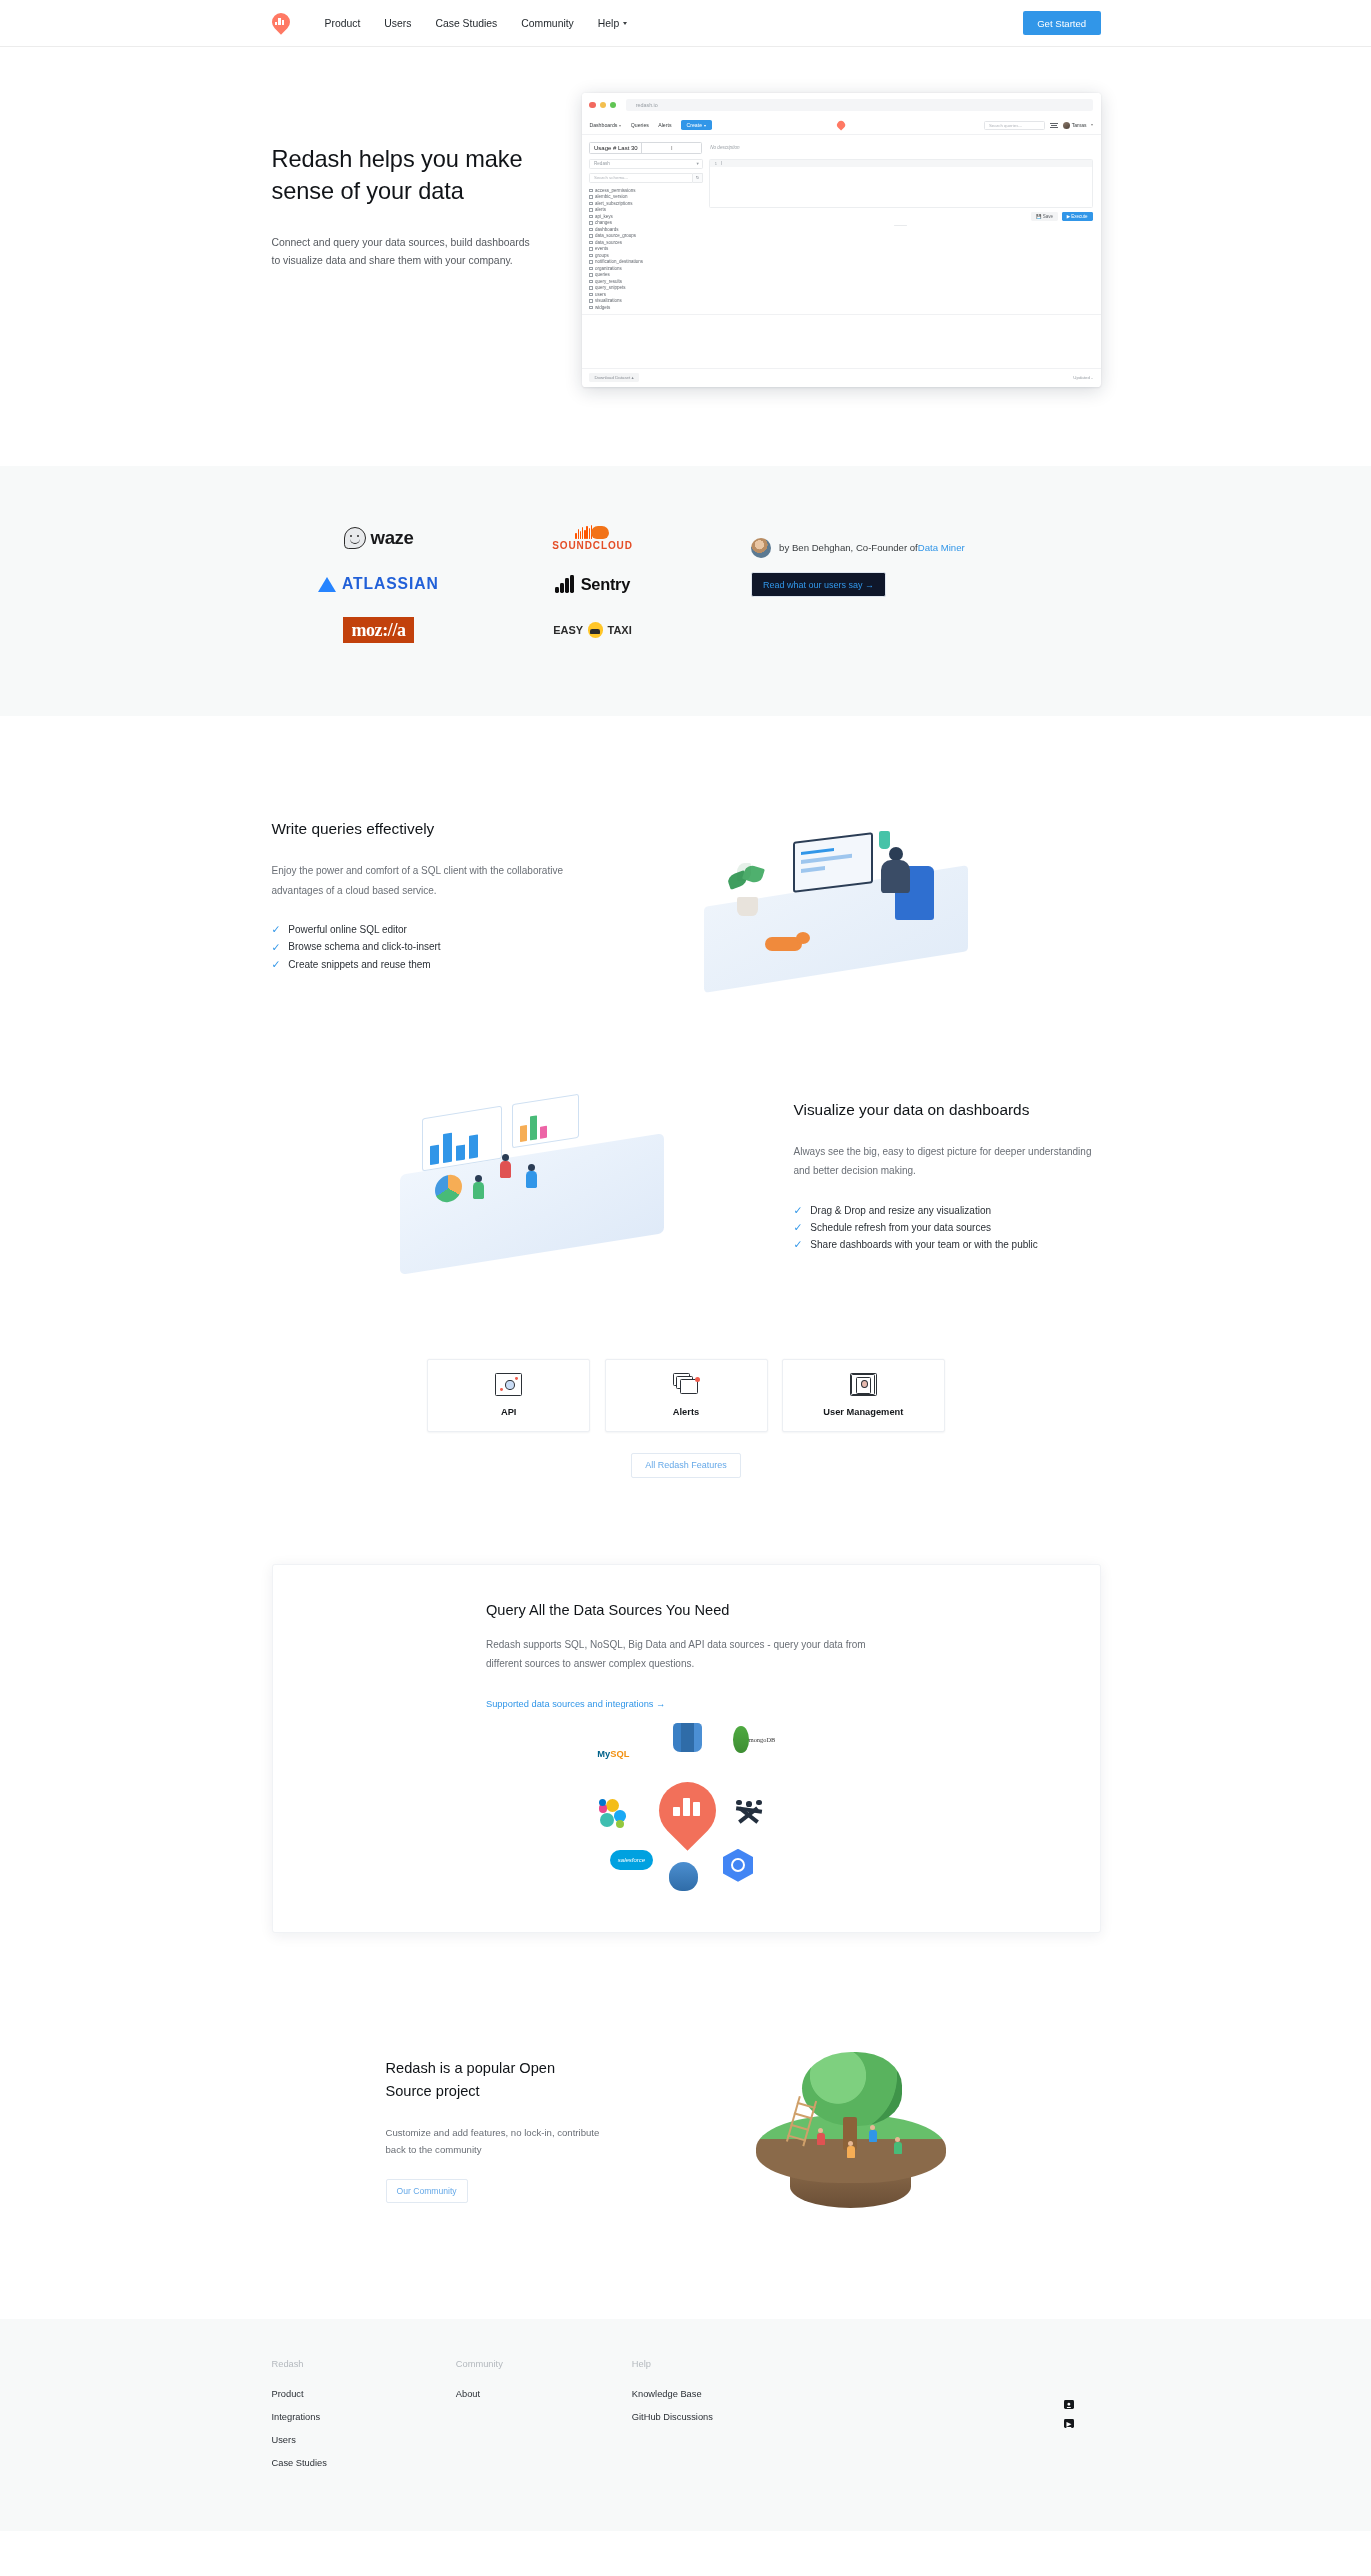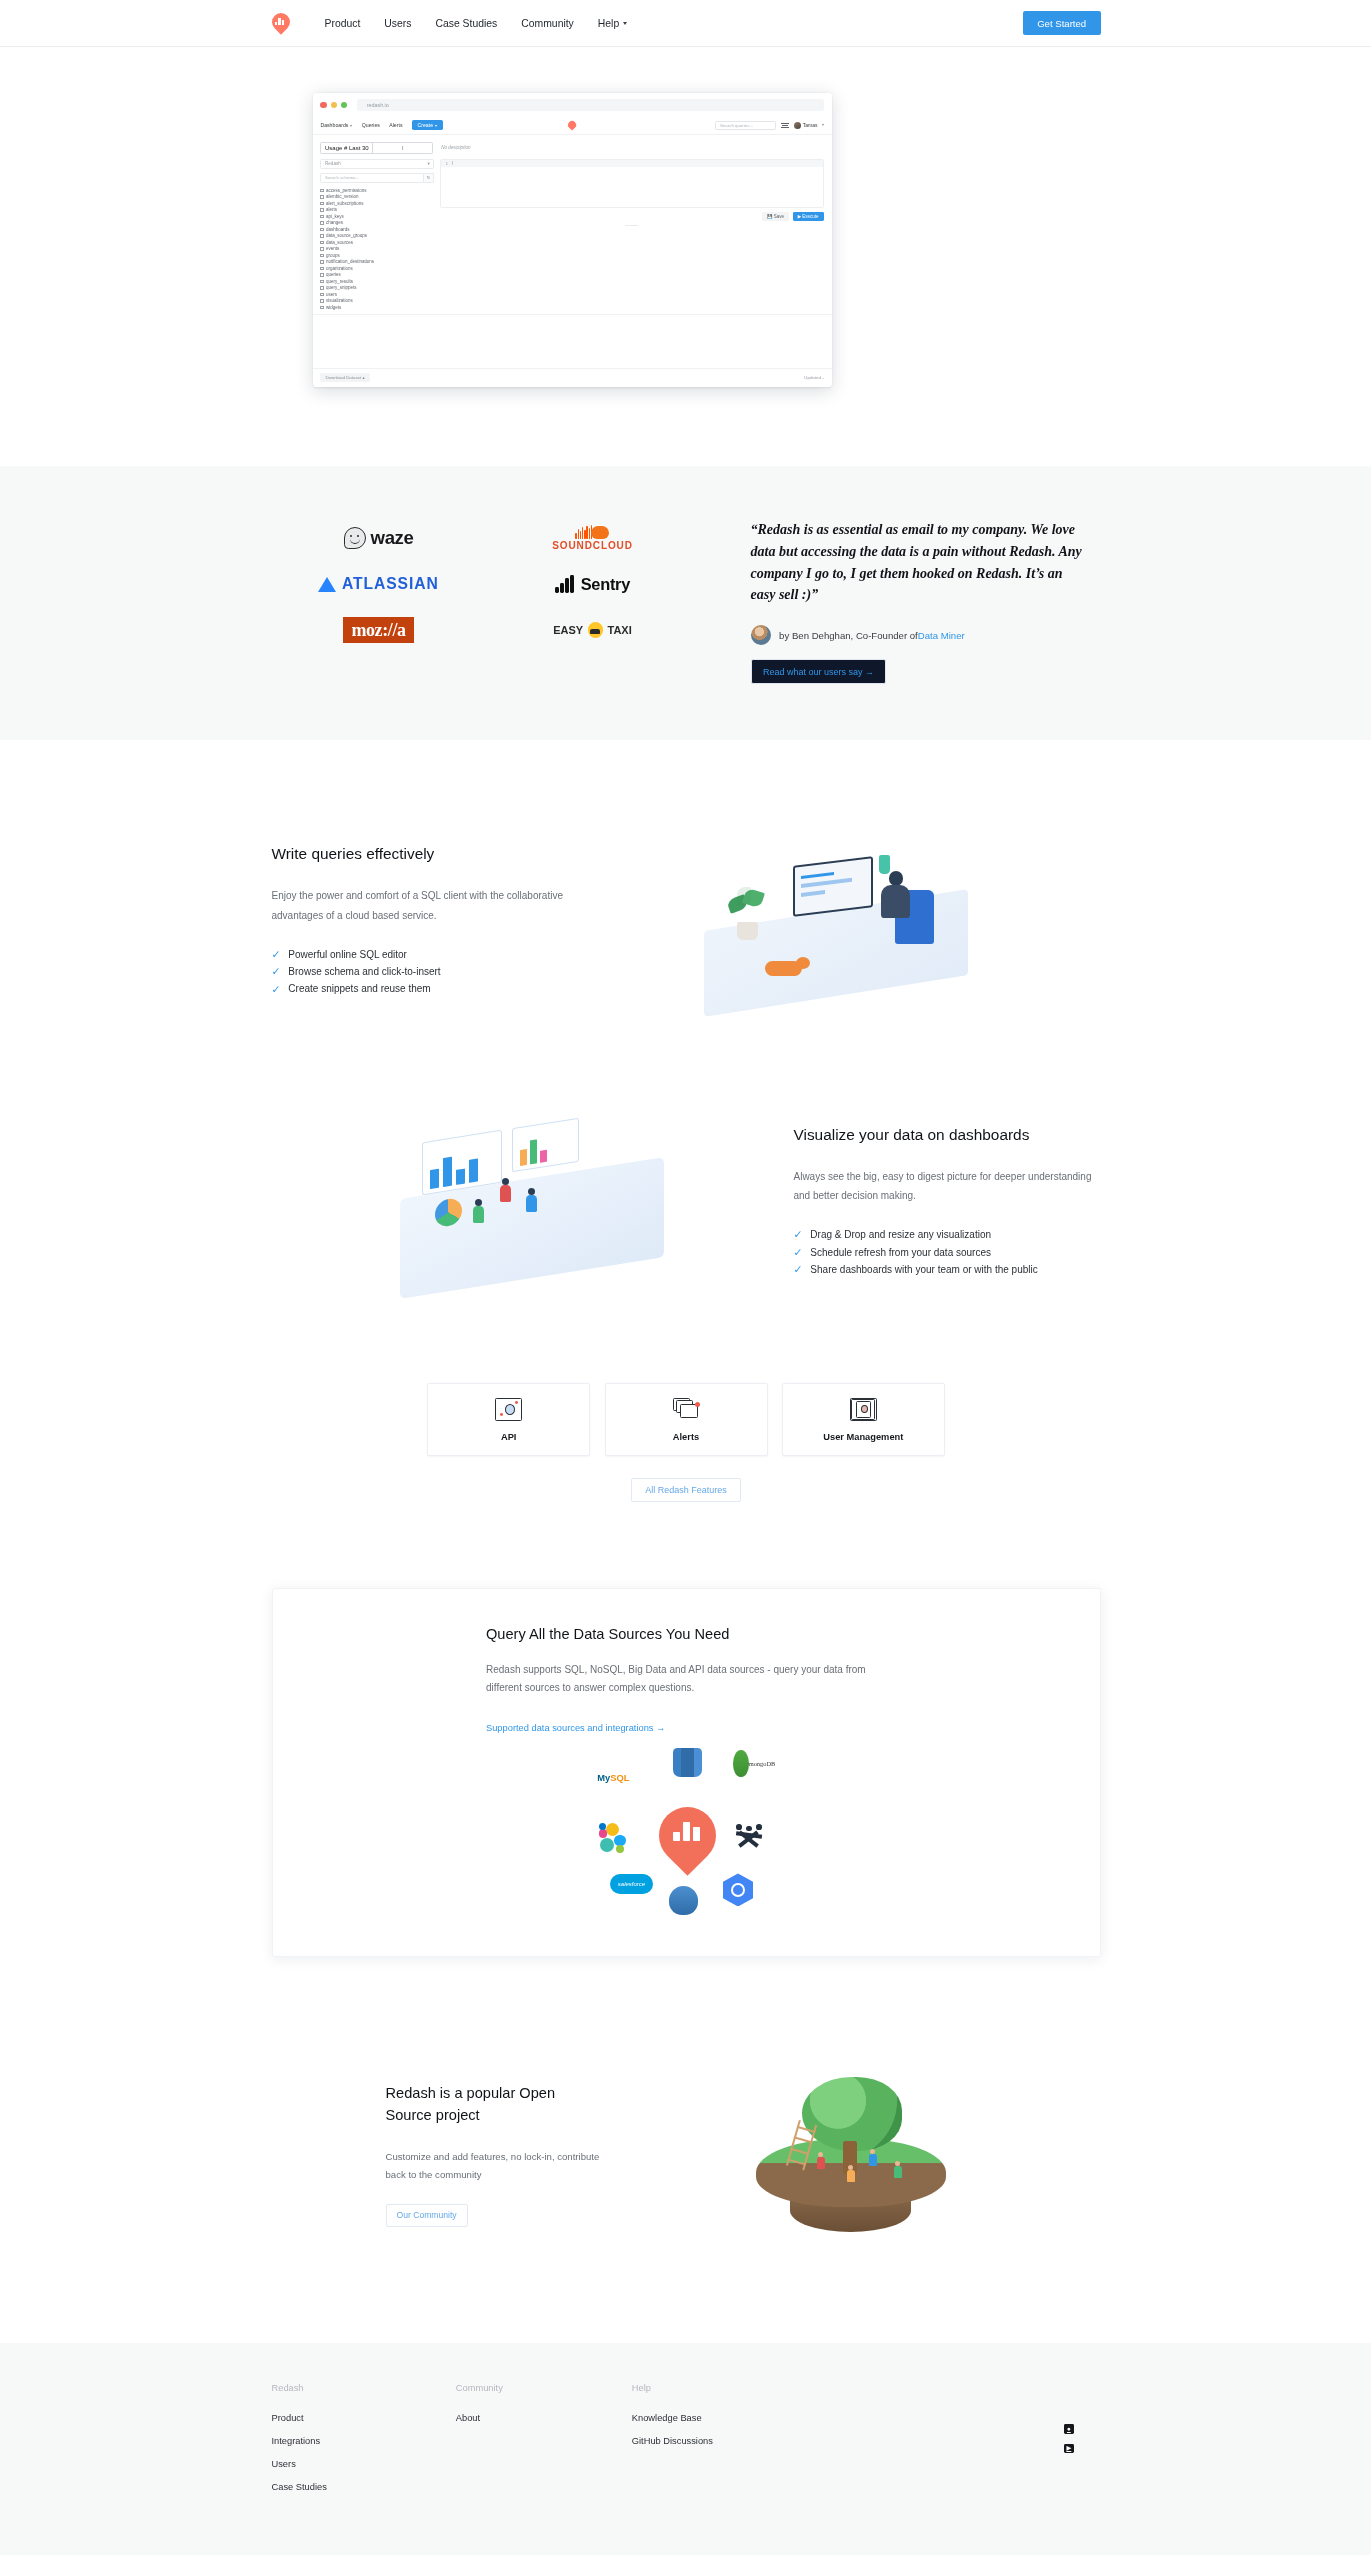--- a/index.html
+++ b/index.html
@@ -400,20 +400,24 @@
         <a href="#"><span>Community</span></a>
         <a href="#"><span>Help</span><i class="caret"></i></a>
       </div>
       <div class="nav-spacer"></div>
       <a class="btn-primary" href="#">Get Started</a>
     </div>
   </div>
 
   <div class="hero">
     <div class="hero-inner">
+      <div class="hero-copy">
+        <h1>Redash helps you make sense of your data</h1>
+        <p>Connect and query your data sources, build dashboards to visualize data and share them with your company.</p>
+      </div>
 
       <div class="hero-shot">
         <div class="browser">
 
           <div class="browser-bar">
             <div class="dots">
               <span class="d1"></span>
               <span class="d2"></span>
               <span class="d3"></span>
             </div>
@@ -629,21 +633,20 @@
               <span class="etaxi-badge"></span>
               <span>TAXI</span>
             </div>
           </div>
         </div>
 
 
       </div>
 
       <div class="testimonial">
-        <blockquote>“Redash is as essential as email to my company. We love data but accessing the data is a pain without Redash. Any company I go to, I get them hooked on Redash. It’s an easy sell :)”</blockquote>
         <div class="byline">
           <span class="avatar"></span>
           <span>by Ben Dehghan, Co-Founder of </span>
           <a href="#">Data Miner</a>
         </div>
         <a class="btn-outline" href="#">Read what our users say  →</a>
       </div>
     </div>
   </div>
 

